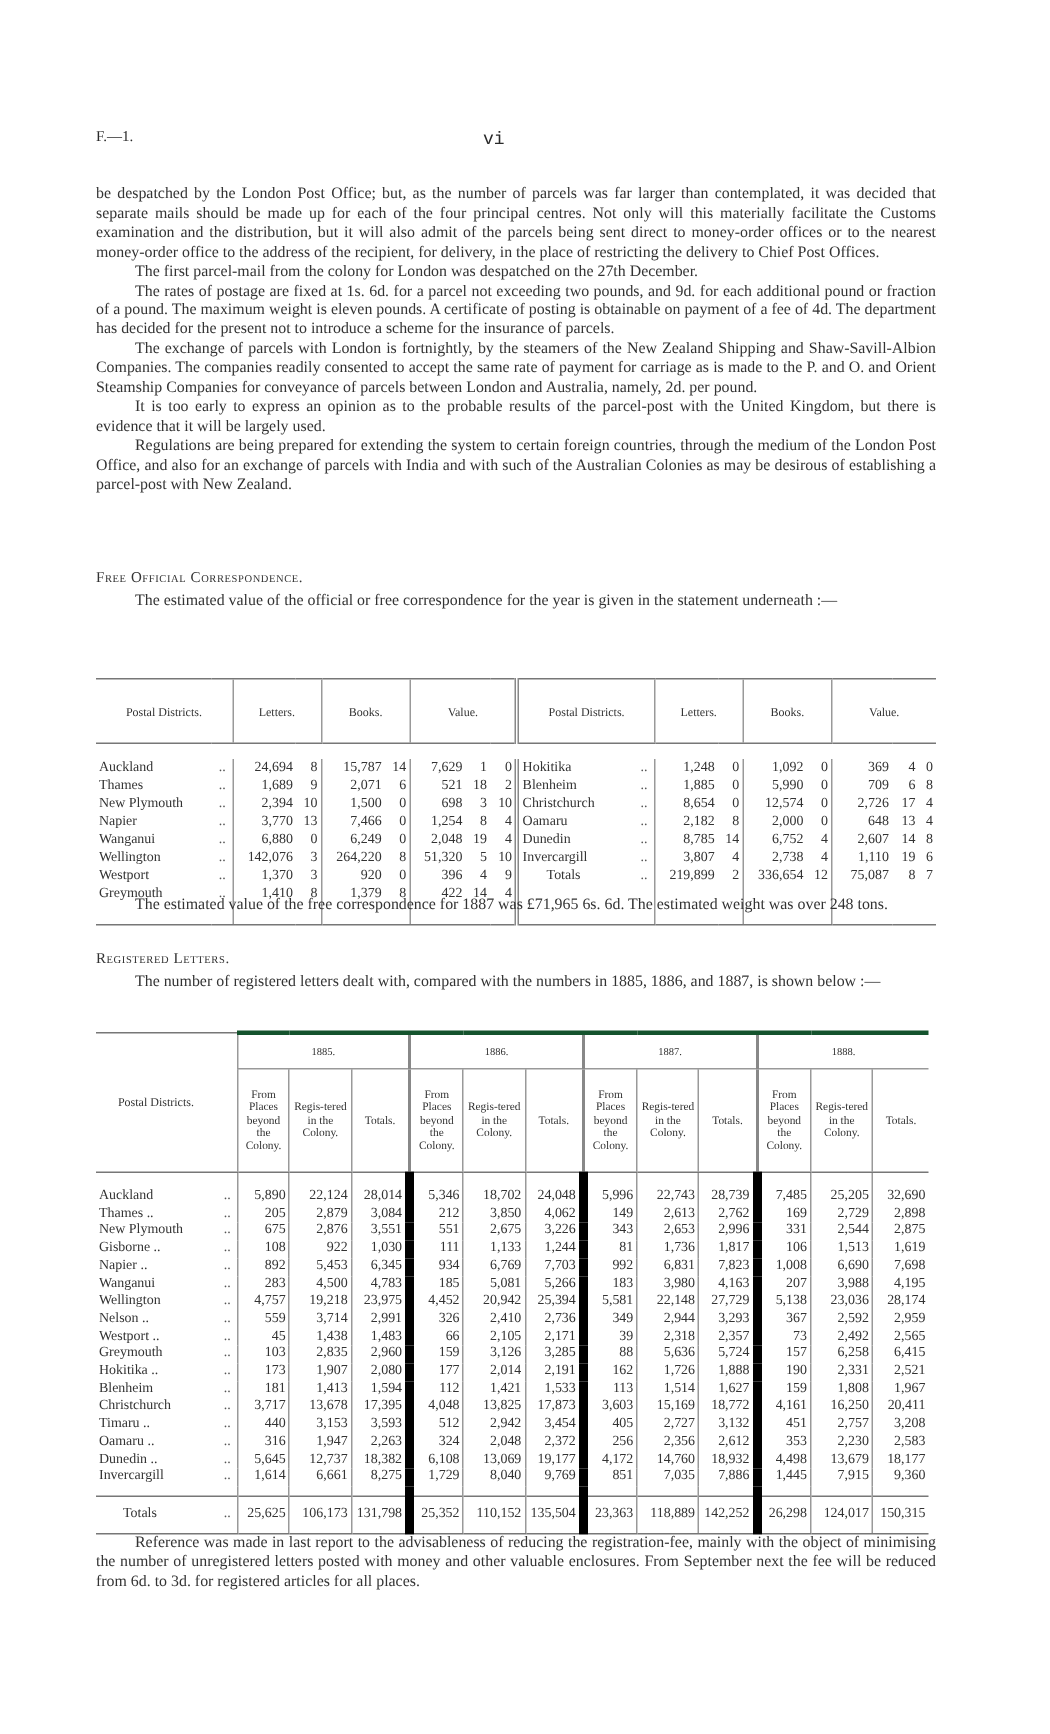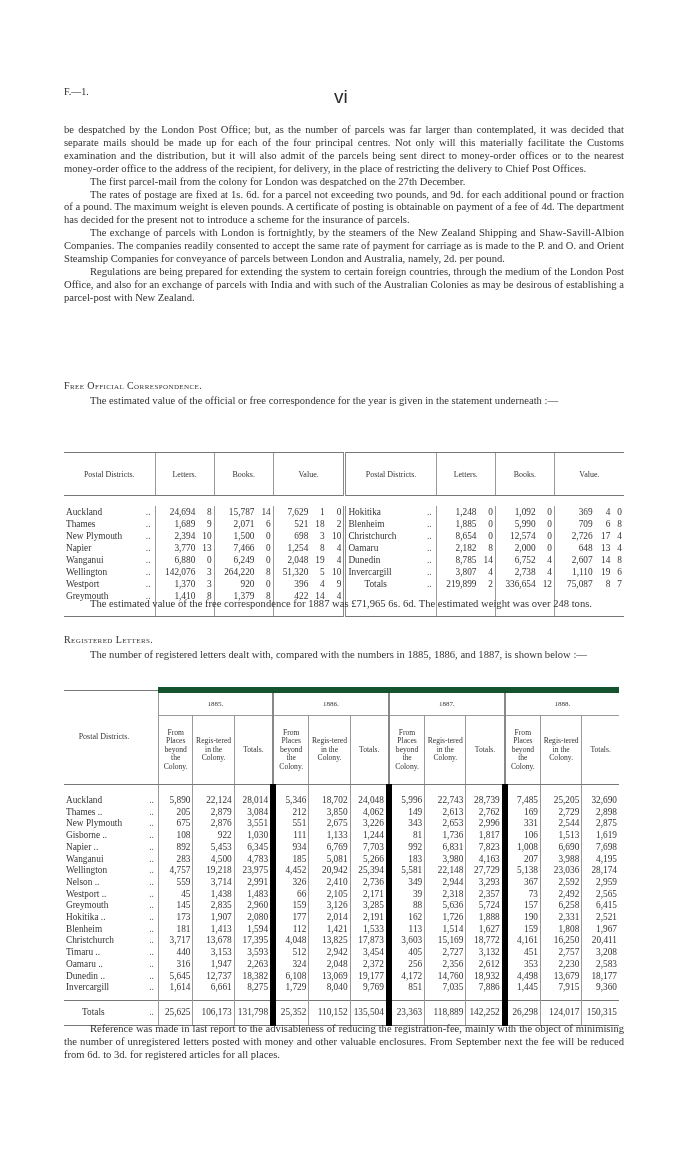--- a/index.html
+++ b/index.html
@@ -1,21 +1,21 @@
 <!DOCTYPE html>
 <html><head>
 <meta charset="utf-8">
 <style>
   html, body { margin: 0; padding: 0; background: #ffffff; }
   body { width: 700px; height: 1156px; position: relative; overflow: hidden;
          font-family: "DejaVu Serif", "Liberation Serif", serif; color: #2a2a2a; }
   .page { position: absolute; left: 64px; top: 0; width: 560px; }
   .header { position: absolute; top: 86px; left: 0; width: 560px; height: 20px; }
   .hdr-left { position: absolute; left: 0; top: 0; font-size: 10px; font-family: Liberation Serif, serif; }
-  .hdr-center { position: absolute; left: 270px; top: 0; font-size: 19px; font-family: Liberation Sans, sans-serif; }
+  .hdr-center { position: absolute; left: 258px; top: 0; font-size: 12px; font-family: Liberation Mono, monospace; }
   .para { font-family: "Liberation Serif", serif; font-size: 10.6px; line-height: 12.9px;
           text-align: justify; margin: 0; color: #333; }
   .para.indent { text-indent: 26px; }
   .body-block { position: absolute; top: 124px; left: 0; width: 560px; }
   .section-title { font-family: "Liberation Serif", serif; font-size: 10px; text-align: left;
                    font-variant: small-caps; letter-spacing: 0.4px; color: #333; }
   .fc-title { position: absolute; top: 380px; left: 0; width: 560px; }
   .fc-intro { position: absolute; top: 395px; left: 0; width: 560px; }
   table { border-collapse: collapse; font-family: "Liberation Serif", serif; color: #333; }
   .fc-table { position: absolute; top: 452px; left: 0; width: 560px; font-size: 9.3px; }
@@ -27,21 +27,21 @@
   .fc-table td.dbl { border-left: 3px double #888; }
   .fc-table tr.last td { border-bottom: 1px solid #777; }
   .num { text-align: right; }
   .dots { text-align: right; padding-right: 4px !important; color: #555; }
   .fc-after { position: absolute; top: 598px; left: 0; width: 560px; }
   .rl-title { position: absolute; top: 634px; left: 0; width: 560px; }
   .rl-intro { position: absolute; top: 649px; left: 0; width: 560px; }
   .rl-table { position: absolute; top: 687px; left: 0; width: 555px; font-size: 9.3px; }
   .rl-table th { font-weight: normal; font-size: 7.6px; line-height: 8.6px; border-left: 1px solid #999; padding: 0 1px; }
   .rl-table th.first { border-left: none; }
-  .rl-table tr.years th { height: 22px; border-top: 6px solid #14532d; border-bottom: 1px solid #999; font-size: 7px; }
+  .rl-table tr.years th { height: 22px; border-top: 3px solid #14532d; border-bottom: 1px solid #999; font-size: 7px; }
   .rl-table tr.sub th { height: 68px; border-bottom: 1px solid #777; }
   .rl-table td { padding: 0 2px; height: 11.7px; line-height: 11.7px; white-space: nowrap; }
   .rl-table td.bl { border-left: 1px solid #999; }
   .rl-table td.dbl { border-left: 6px solid #000000; }
   .rl-table tr.spacer td { height: 10px; }
   .rl-table tr.tot td { border-top: 1px solid #777; border-bottom: 1px solid #777; height: 24px; }
   .rl-after { position: absolute; top: 1023px; left: 0; width: 560px; }
 </style>
 </head>
 <body>
@@ -51,20 +51,21 @@
   <div class="header">
     <span class="hdr-left">F.—1.</span>
     <span class="hdr-center">vi</span>
   </div>
 
   <div class="body-block">
     <p class="para">be despatched by the London Post Office; but, as the number of parcels was far larger than contemplated, it was decided that separate mails should be made up for each of the four principal centres. Not only will this materially facilitate the Customs examination and the distribution, but it will also admit of the parcels being sent direct to money-order offices or to the nearest money-order office to the address of the recipient, for delivery, in the place of restricting the delivery to Chief Post Offices.</p>
     <p class="para indent">The first parcel-mail from the colony for London was despatched on the 27th December.</p>
     <p class="para indent">The rates of postage are fixed at 1s. 6d. for a parcel not exceeding two pounds, and 9d. for each additional pound or fraction of a pound. The maximum weight is eleven pounds. A certificate of posting is obtainable on payment of a fee of 4d. The department has decided for the present not to introduce a scheme for the insurance of parcels.</p>
     <p class="para indent">The exchange of parcels with London is fortnightly, by the steamers of the New Zealand Shipping and Shaw-Savill-Albion Companies. The companies readily consented to accept the same rate of payment for carriage as is made to the P. and O. and Orient Steamship Companies for conveyance of parcels between London and Australia, namely, 2d. per pound.</p>
+    <p class="para indent">It is too early to express an opinion as to the probable results of the parcel-post with the United Kingdom, but there is evidence that it will be largely used.</p>
     <p class="para indent">Regulations are being prepared for extending the system to certain foreign countries, through the medium of the London Post Office, and also for an exchange of parcels with India and with such of the Australian Colonies as may be desirous of establishing a parcel-post with New Zealand.</p>
   </div>
 
   <div class="section-title fc-title">Free Official Correspondence.</div>
   <p class="para indent fc-intro">The estimated value of the official or free correspondence for the year is given in the statement underneath :—</p>
 
   <table class="fc-table" id="fc-table">
     <thead>
       <tr>
         <th colspan="2" style="width:92px">Postal Districts.</th>
@@ -451,21 +452,21 @@
           <td class="num dbl">39</td>
           <td class="num bl">2,318</td>
           <td class="num bl">2,357</td>
           <td class="num dbl">73</td>
           <td class="num bl">2,492</td>
           <td class="num bl">2,565</td>
         </tr>
         <tr>
           <td>Greymouth</td>
           <td class="dots">..</td>
-          <td class="num bl">145</td>
+          <td class="num bl">103</td>
           <td class="num bl">2,835</td>
           <td class="num bl">2,960</td>
           <td class="num dbl">159</td>
           <td class="num bl">3,126</td>
           <td class="num bl">3,285</td>
           <td class="num dbl">88</td>
           <td class="num bl">5,636</td>
           <td class="num bl">5,724</td>
           <td class="num dbl">157</td>
           <td class="num bl">6,258</td>

